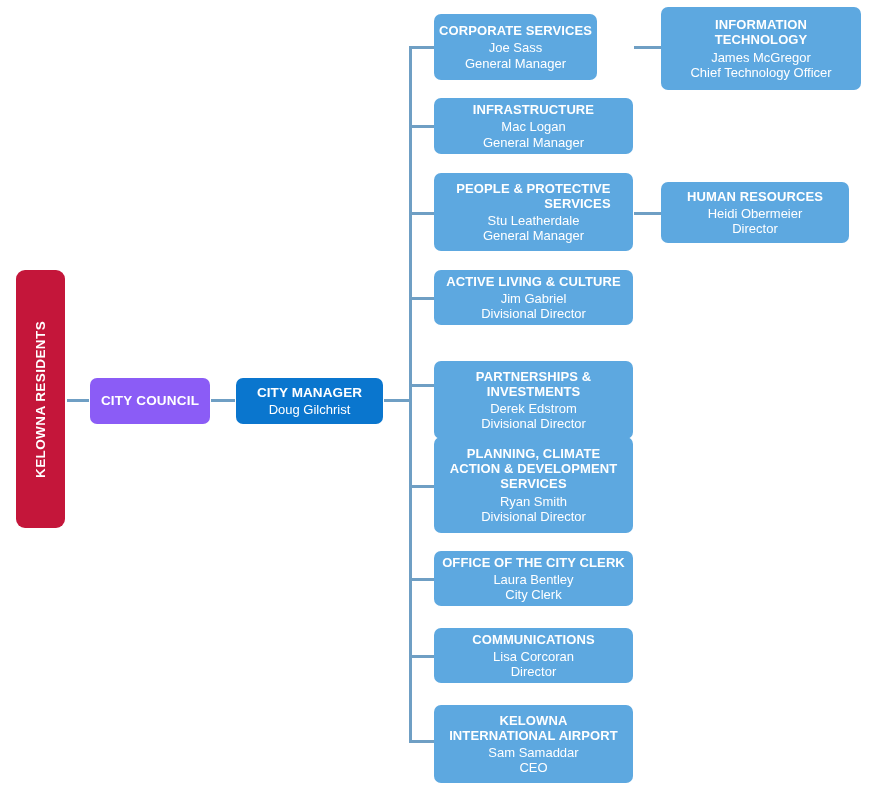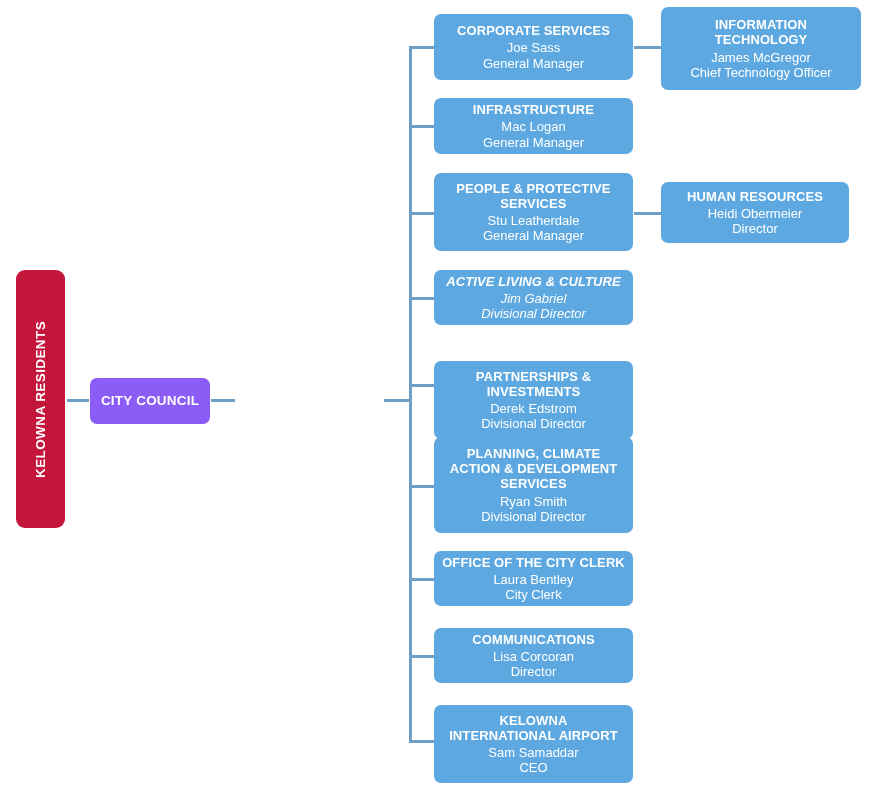--- a/index.html
+++ b/index.html
@@ -113,41 +113,45 @@
   <div class="line h" style="left:634px; top:212px; width:28px;"></div>
 
   <div class="node residents" style="left:16px; top:270px; width:49px; height:258px;">
     <span class="title">KELOWNA RESIDENTS</span>
   </div>
 
   <div class="node council" style="left:90px; top:378px; width:120px; height:46px;">
     <span class="title">CITY COUNCIL</span>
   </div>
 
-
-  <div class="node div" style="left:434px; top:14px; width:199px; height:66px;">
+  <div class="node manager" style="left:236px; top:378px; width:147px; height:46px;">
+    <span class="title">CITY MANAGER</span>
+    <span class="person">Doug Gilchrist</span>
+  </div>
+
+  <div class="node div" style="left:434px; top:14px; width:163px; height:66px;">
     <span class="title">CORPORATE SERVICES</span>
     <span class="person">Joe Sass</span>
     <span class="role">General Manager</span>
   </div>
 
   <div class="node div" style="left:434px; top:98px; width:199px; height:56px;">
     <span class="title">INFRASTRUCTURE</span>
     <span class="person">Mac Logan</span>
     <span class="role">General Manager</span>
   </div>
 
-  <div class="node div" style="left:434px; top:173px; width:199px; height:78px;">
+  <div class="node div" style="left:434px; top:173px; width:199px; height:78px;text-align:right;">
     <span class="title">PEOPLE &amp; PROTECTIVE
 SERVICES</span>
     <span class="person">Stu Leatherdale</span>
     <span class="role">General Manager</span>
   </div>
 
-  <div class="node div" style="left:434px; top:270px; width:199px; height:55px;font-style:italic;">
+  <div class="node div" style="left:434px; top:270px; width:199px; height:55px;">
     <span class="title">ACTIVE LIVING &amp; CULTURE</span>
     <span class="person">Jim Gabriel</span>
     <span class="role">Divisional Director</span>
   </div>
 
   <div class="node div" style="left:434px; top:345px; width:199px; height:78px;margin-top:16px;">
     <span class="title">PARTNERSHIPS &amp;
 INVESTMENTS</span>
     <span class="person">Derek Edstrom</span>
     <span class="role">Divisional Director</span>

